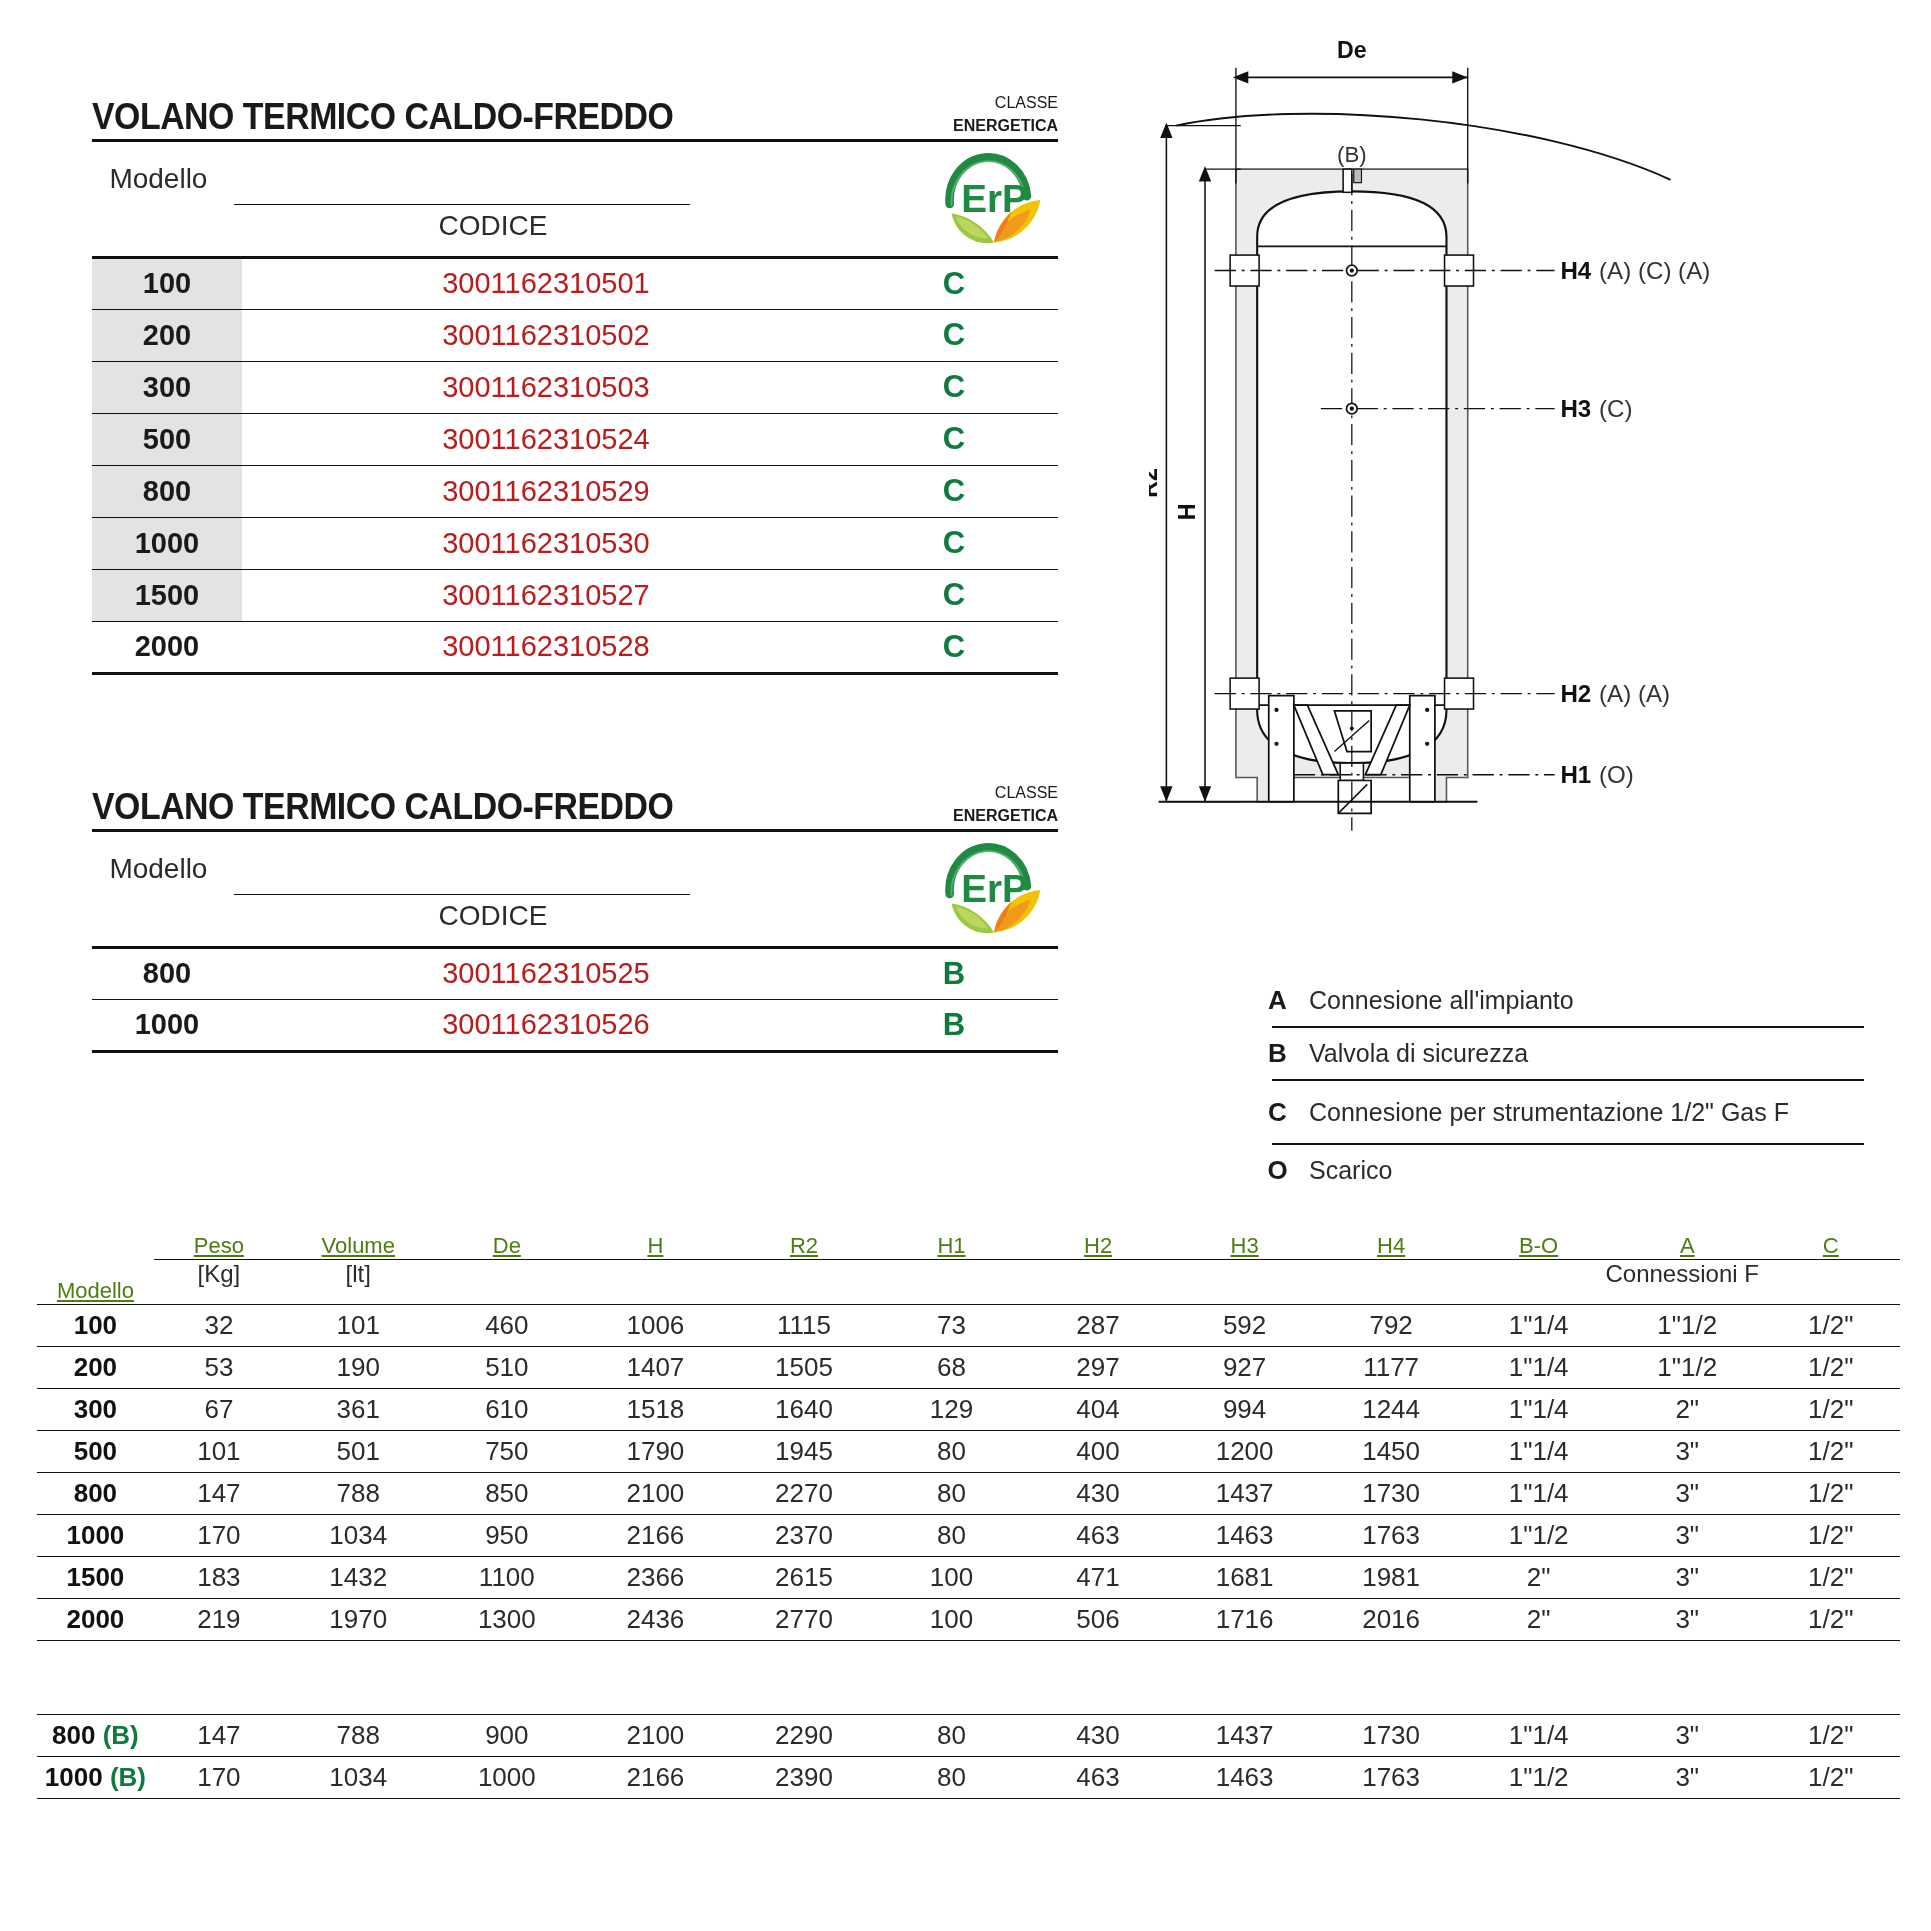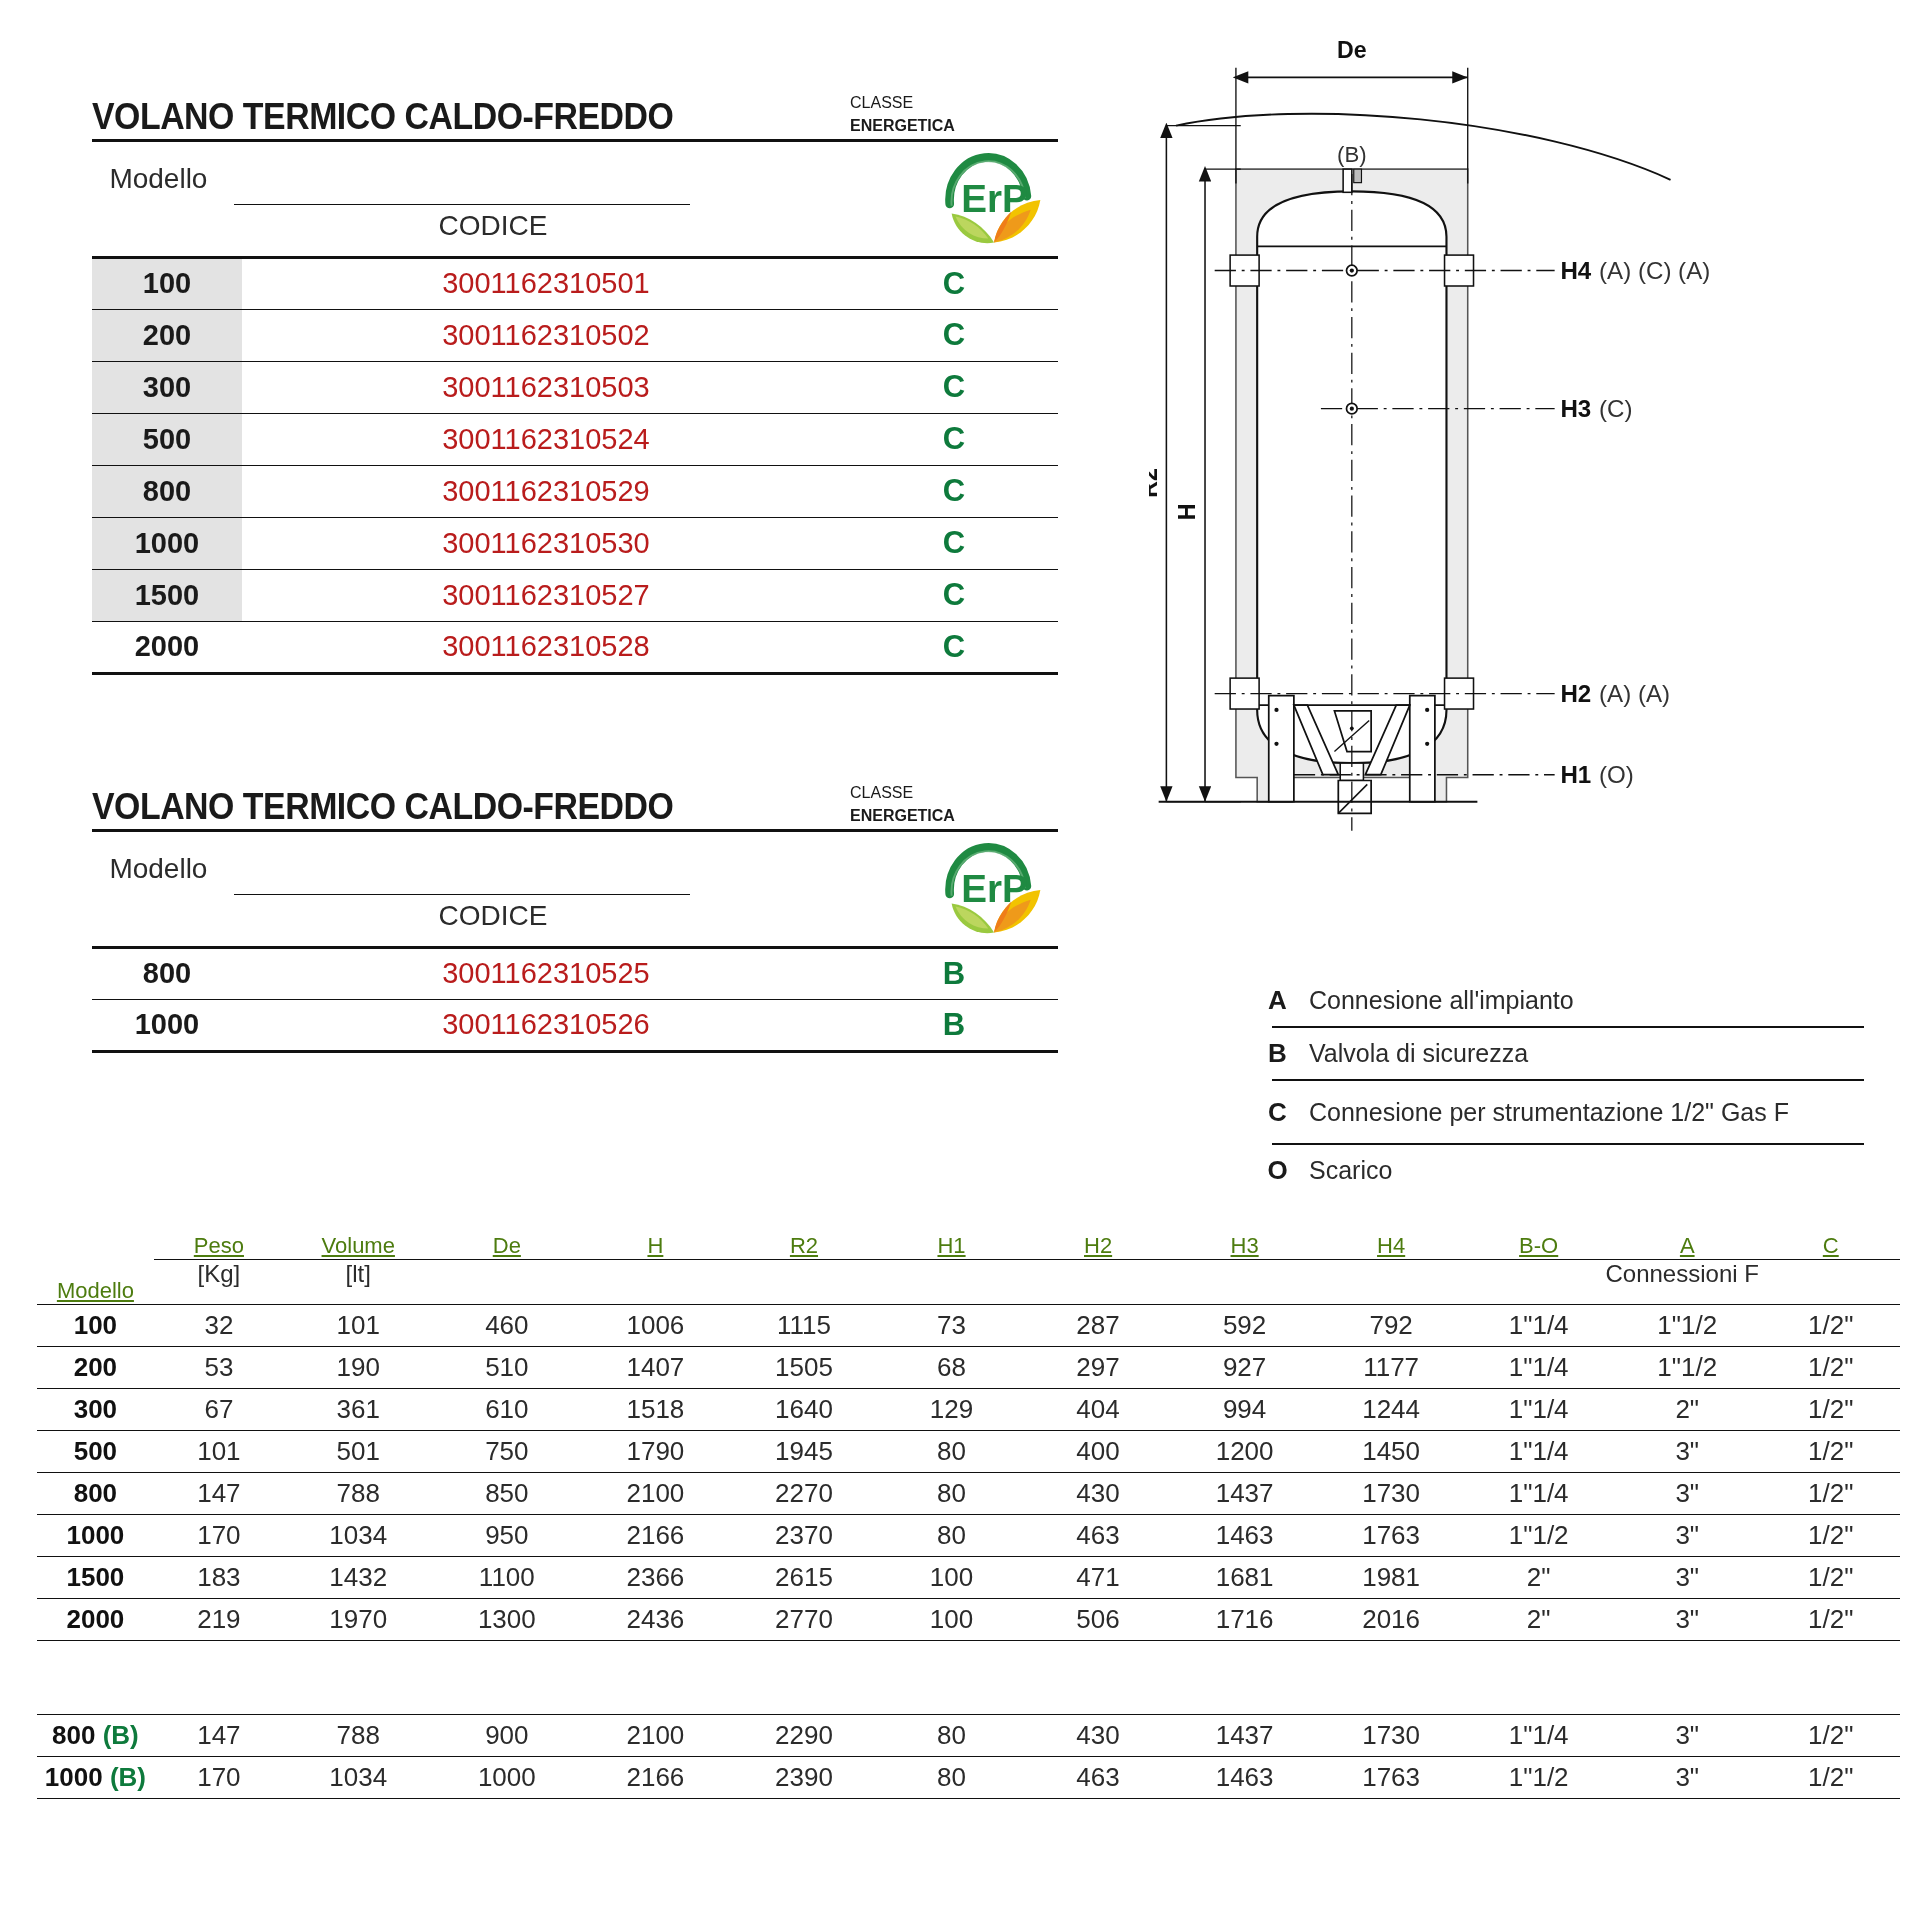--- a/index.html
+++ b/index.html
@@ -23,21 +23,21 @@
     font-weight:bold;
     font-size:36px;
     letter-spacing:-0.5px;
     transform:scaleX(0.94);
     transform-origin:left bottom;
     white-space:nowrap;
     line-height:1;
     padding-bottom:3.9px;
   }
   .pb-classe {
-    text-align:left;
+    text-align:right;
     line-height:1.0;
     padding-bottom:3.9px;
     width:208px;
   }
   .pb-classe .cl-l1, .pb-classe .cl-l2 {
     font-size:23px;
     font-variant:small-caps;
     text-transform:lowercase;
     letter-spacing:0px;
     display:block;

